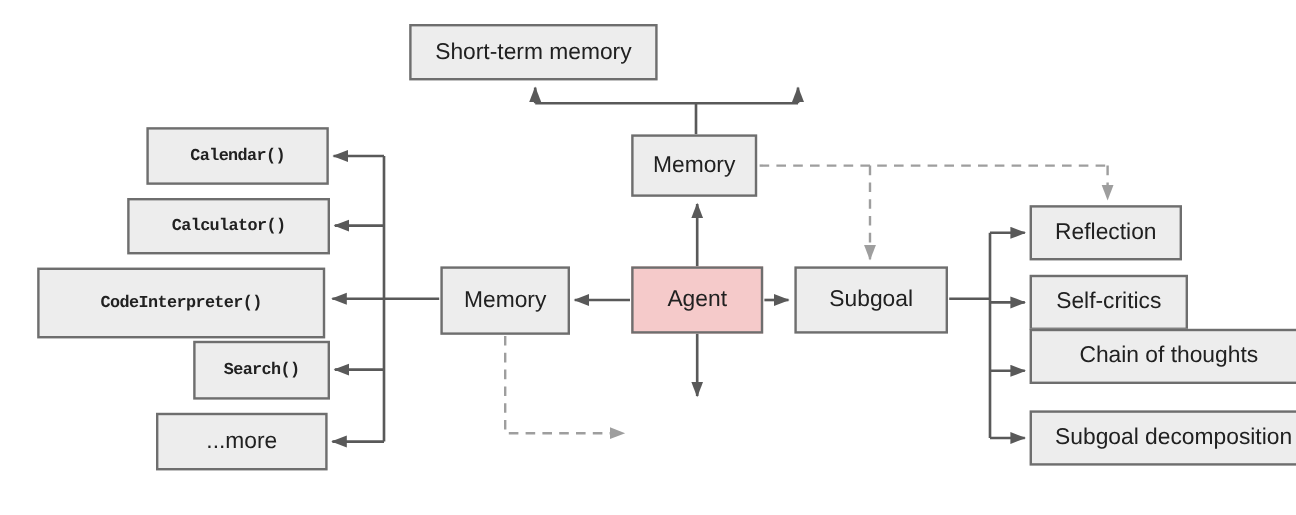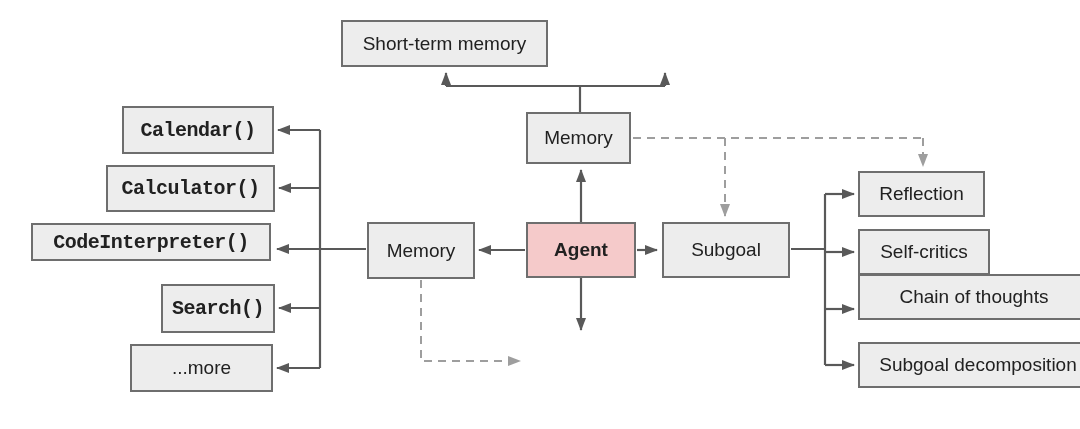--- a/index.html
+++ b/index.html
@@ -19,25 +19,25 @@
   .box{
     position:absolute;box-sizing:border-box;
     background:var(--boxfill,#ededed);
     border:2px solid var(--boxborder,#6e6e6e);
     display:flex;align-items:center;justify-content:center;
     font-size:19px;color:#212121;
     white-space:nowrap;
   }
   .mono{
     font-family:"Liberation Mono", monospace;
-    font-weight:700;font-size:20px;letter-spacing:-0.5px;text-align:center;
+    font-weight:700;font-size:14px;letter-spacing:-0.5px;text-align:center;
   }
   .agent{
     background:var(--agentfill,#f5caca);
-    font-weight:700;
+    font-weight:400;
   }
 </style>
 </head>
 <body>
 
 <div class="canvas">
 
   <svg class="wires" viewBox="0 0 1080 429">
     <defs>
       <marker id="ah" markerUnits="userSpaceOnUse" markerWidth="15" markerHeight="12" refX="12" refY="5" orient="auto">
@@ -80,21 +80,21 @@
 
   <div class="box" style="left:313px;top:20px;width:207px;height:47px">Short-term memory</div>
 
   <div class="box" style="left:498px;top:112px;width:105px;height:52px">Memory</div>
   <div class="box agent" style="left:498px;top:222px;width:110px;height:56px">Agent</div>
   <div class="box" style="left:339px;top:222px;width:108px;height:57px">Memory</div>
   <div class="box" style="left:634px;top:222px;width:128px;height:56px">Subgoal</div>
 
   <div class="box mono" style="left:94px;top:106px;width:152px;height:48px">Calendar()</div>
   <div class="box mono" style="left:78px;top:165px;width:169px;height:47px">Calculator()</div>
-  <div class="box mono" style="left:3px;top:223px;width:240px;height:38px">CodeInterpreter()</div>
+  <div class="box mono" style="left:3px;top:223px;width:240px;height:59px">CodeInterpreter()</div>
   <div class="box mono" style="left:133px;top:284px;width:114px;height:49px">Search()</div>
   <div class="box" style="left:102px;top:344px;width:143px;height:48px">...more</div>
 
   <div class="box" style="left:830px;top:229px;width:132px;height:46px">Self-critics</div>
   <div class="box" style="left:830px;top:171px;width:127px;height:46px">Reflection</div>
   <div class="box" style="left:830px;top:274px;width:232px;height:46px">Chain of thoughts</div>
   <div class="box" style="left:830px;top:342px;width:240px;height:46px">Subgoal decomposition</div>
 
 </div>
 

